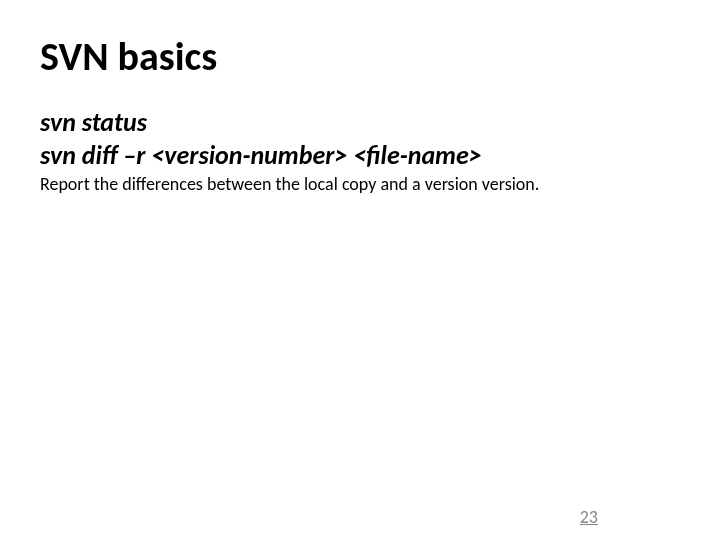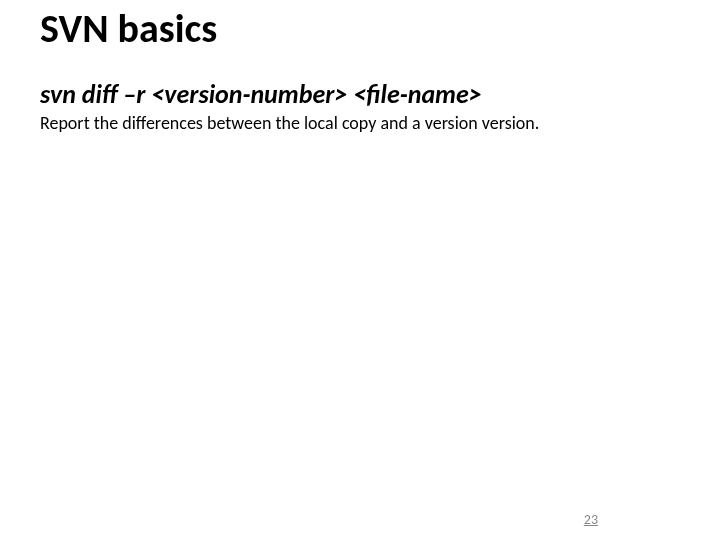--- a/index.html
+++ b/index.html
@@ -9,21 +9,21 @@
     height: 540px;
     background: #ffffff;
     font-family: Calibri, "Segoe UI", Arial, sans-serif;
     color: #000000;
     position: relative;
   }
   .slide {
     box-sizing: border-box;
     width: 616px;
     height: 540px;
-    padding: 7px 40px 0 40px;
+    padding: 35px 40px 0 40px;
     position: relative;
   }
   .title {
     font-size: 40px;
     font-weight: 700;
     margin: 0 0 28px 0;
     line-height: 1.1;
   }
   .cmd {
     font-size: 26px;
@@ -35,29 +35,30 @@
   .desc {
     font-size: 18px;
     font-weight: 400;
     margin: 0 0 26px 0;
     line-height: 1.25;
   }
   .page-number {
     position: absolute;
     right: 18px;
     bottom: 12px;
-    font-size: 14px;
+    font-size: 18px;
     color: #888888;
     text-decoration: underline;
   }
 </style>
 </head>
 <body>
 
 <div class="slide">
   <h1 class="title">SVN basics</h1>
 
+  <div class="cmd">svn status</div>
 
   <div class="cmd">svn diff –r &lt;version-number&gt; &lt;file-name&gt;</div>
   <div class="desc">Report the differences between the local copy and a version version.</div>
 
   <div class="page-number">23</div>
 </div>
 
 </body></html>

